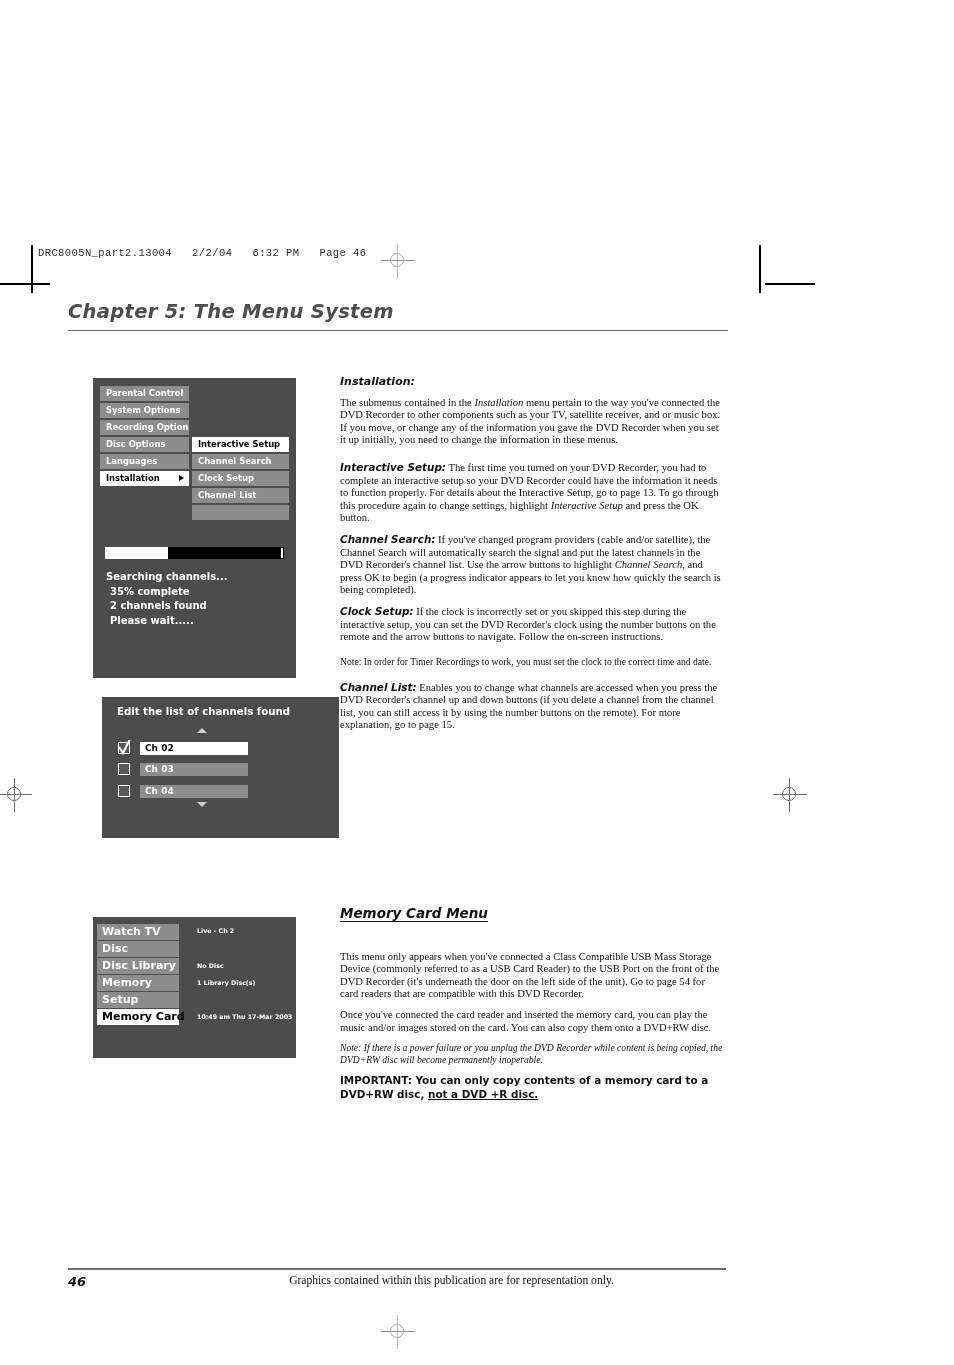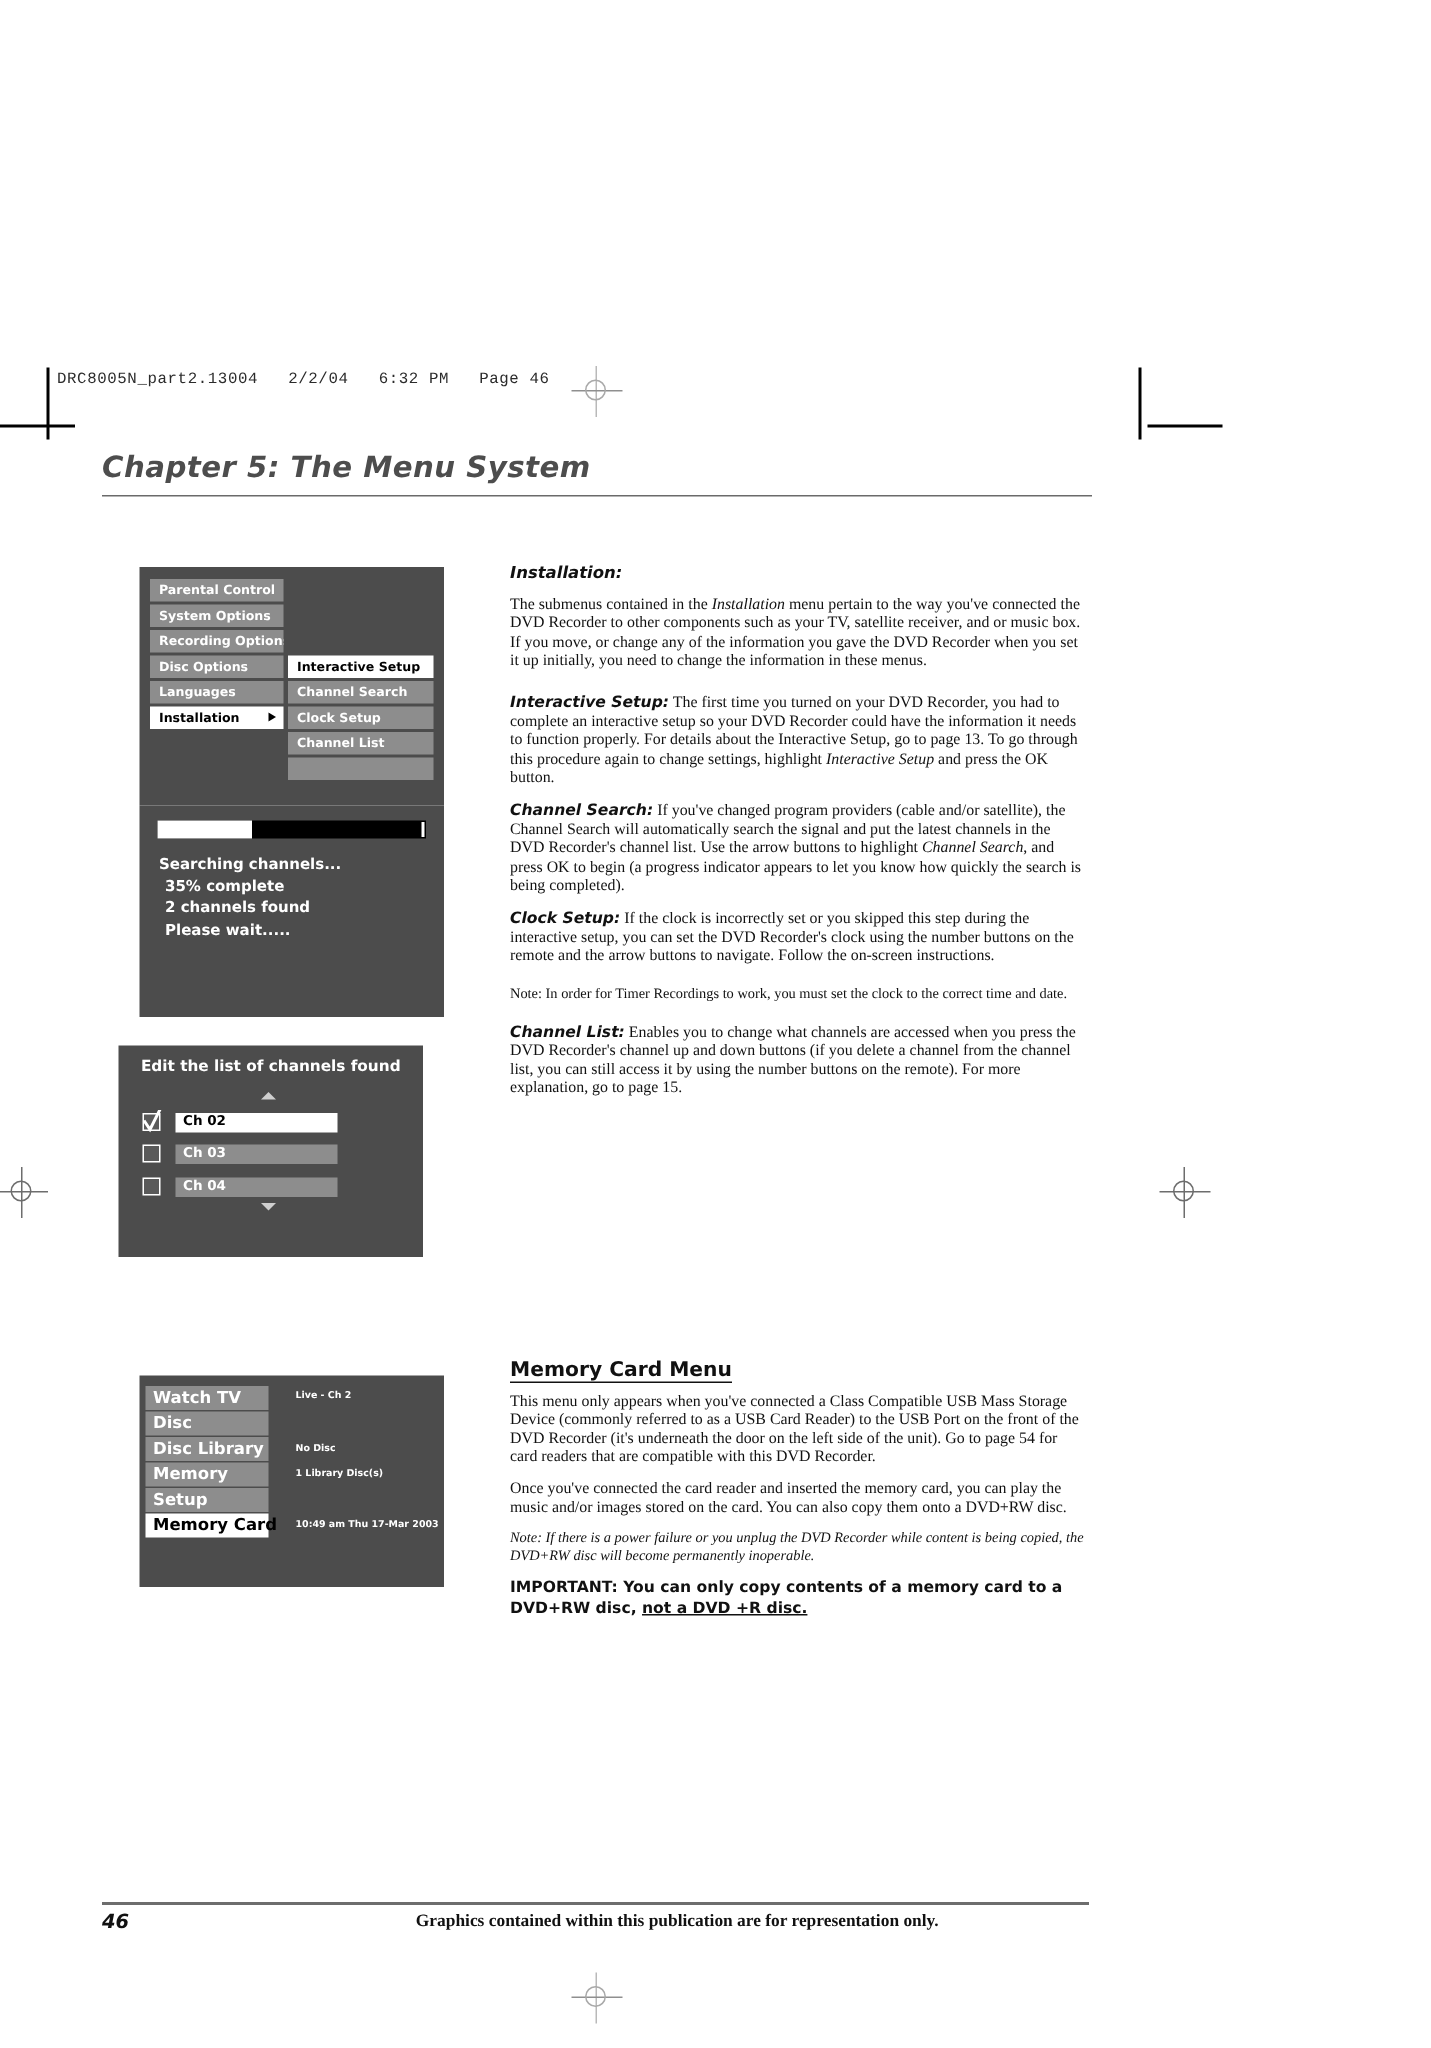--- a/index.html
+++ b/index.html
@@ -70,21 +70,21 @@
   }
 
   
   .osd {
     position: absolute;
     background: #4c4c4c;
     box-sizing: border-box;
   }
   .osd-menu-1 { left: 93px; top: 378px; width: 203px; height: 159px; }
   .osd-search { left: 93px; top: 537px; width: 203px; height: 141px; }
-  .osd-chanlist { left: 79px; top: 697px; width: 203px; height: 141px; }
+  .osd-chanlist { left: 102px; top: 697px; width: 237px; height: 141px; }
   .osd-main { left: 93px; top: 917px; width: 203px; height: 141px; }
 
   
   .mrow {
     position: absolute;
     background: #8d8d8d;
     color: #ffffff;
     font-family: "DejaVu Sans", sans-serif;
     font-weight: bold;
     font-size: 8.4px;
@@ -294,21 +294,20 @@
     color: #111;
   }
   .footer-text {
     position: absolute;
     left: 177px; top: 1274px;
     width: 549px;
     text-align: center;
     font-family: "Liberation Serif", serif;
     font-size: 11.6px;
     color: #111;
-    font-weight: bold;
   }
 </style>
 </head>
 <body>
 
 <div class="crop" style="left:31px; top:245px; width:1.6px; height:48px;"></div>
 <div class="crop" style="left:0px; top:283px; width:50px; height:1.6px;"></div>
 <div class="crop" style="left:759px; top:245px; width:1.6px; height:48px;"></div>
 <div class="crop" style="left:765px; top:283px; width:50px; height:1.6px;"></div>
 
@@ -459,21 +458,21 @@
   <p class="indent">
     <span class="sub-head">Clock Setup:</span><span> If the clock is incorrectly set or you skipped this step during the interactive setup, you can set the DVD Recorder's clock using the number buttons on the remote and the arrow buttons to navigate. Follow the on-screen instructions.</span>
   </p>
   <p class="note" style="margin-top:12px;">Note: In order for Timer Recordings to work, you must set the clock to the correct time and date.</p>
   <p class="indent" style="margin-top:13px;">
     <span class="sub-head">Channel List:</span><span> Enables you to change what channels are accessed when you press the DVD Recorder's channel up and down buttons (if you delete a channel from the channel list, you can still access it by using the number buttons on the remote). For more explanation, go to page 15.</span>
   </p>
 </div>
 
 <div class="rcol" style="top:907px;">
-  <p style="margin-bottom:7px;">
+  <p style="margin-bottom:29px;font-style:italic;">
     <span class="section-head">Memory Card Menu</span>
   </p>
   <p>This menu only appears when you've connected a Class Compatible USB Mass Storage Device (commonly referred to as a USB Card Reader) to the USB Port on the front of the DVD Recorder (it's underneath the door on the left side of the unit). Go to page 54 for card readers that are compatible with this DVD Recorder.</p>
   <p>Once you've connected the card reader and inserted the memory card, you can play the music and/or images stored on the card. You can also copy them onto a DVD+RW disc.</p>
   <p class="note-ital">Note: If there is a power failure or you unplug the DVD Recorder while content is being copied, the DVD+RW disc will become permanently inoperable.</p>
   <p class="important">
     <span>IMPORTANT: You can only copy contents of a memory card to a DVD+RW disc, </span><span class="u">not a DVD +R disc.</span>
   </p>
 </div>
 

